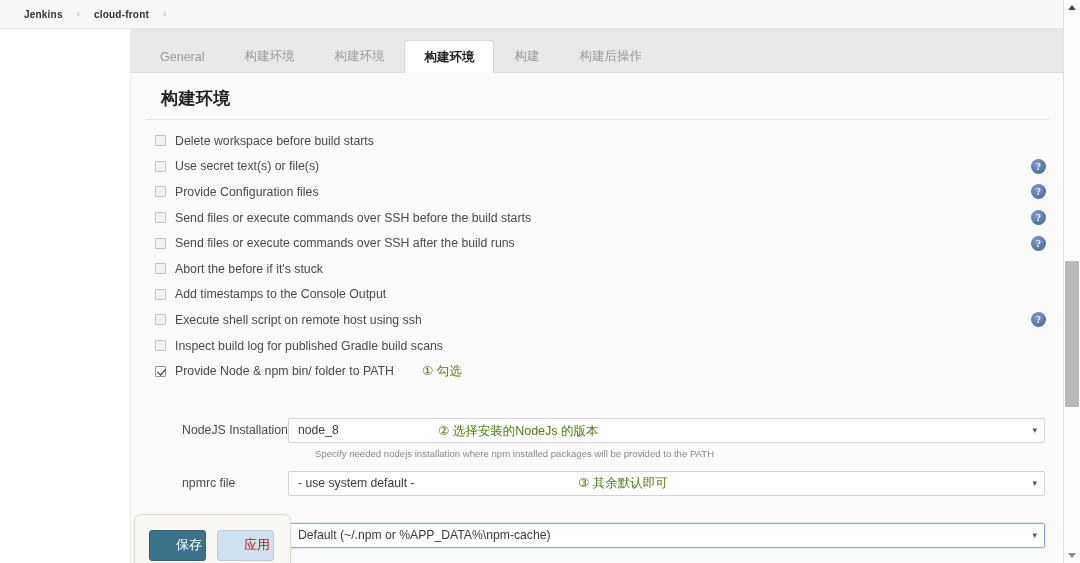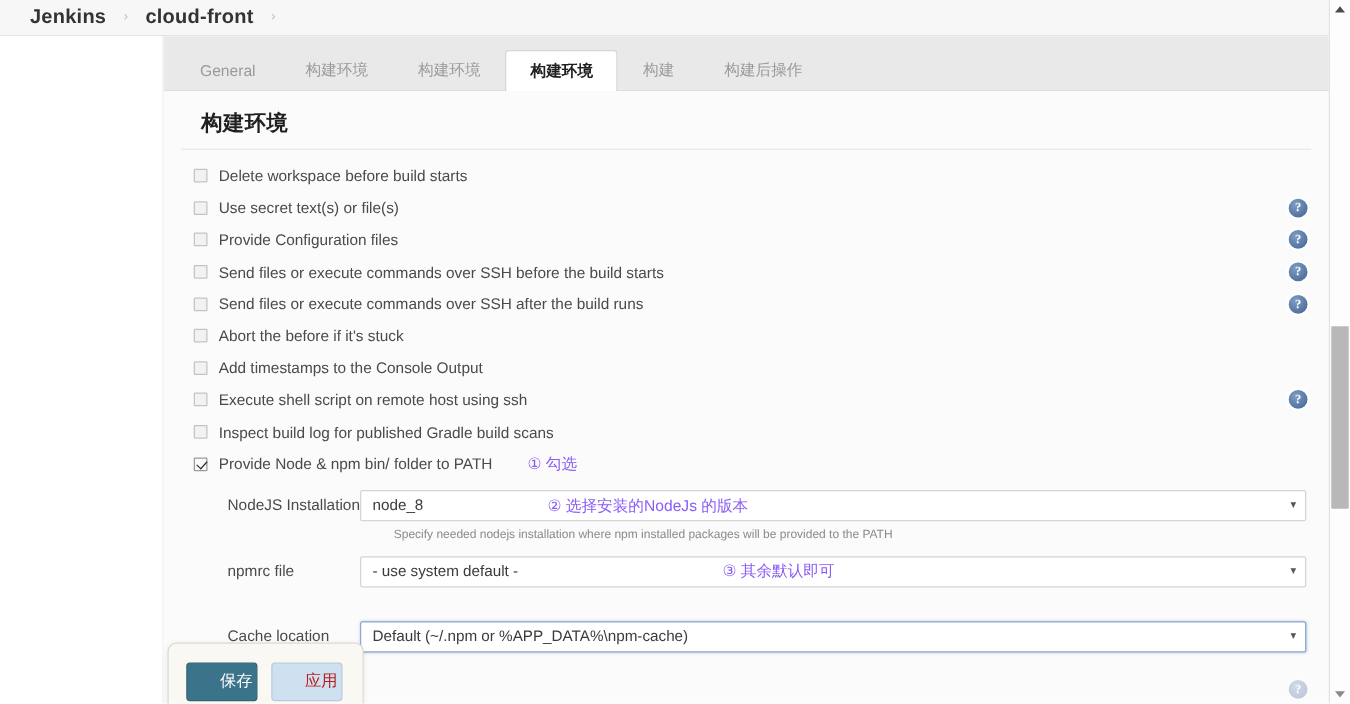--- a/index.html
+++ b/index.html
@@ -25,21 +25,21 @@
     position: absolute;
     left: 0; top: 0;
     width: 1063px; height: 29px;
     background: #f7f7f7;
     border-bottom: 1px solid #e4e4e4;
     display: flex;
     align-items: center;
     padding-left: 24px;
   }
   .crumb {
-    font-size: 16px;
+    font-size: 10px;
     font-weight: bold;
     color: #333333;
     letter-spacing: .2px;
     text-decoration: none;
     white-space: nowrap;
   }
   .crumb-sep {
     display: inline-block;
     margin: 0 14px;
     color: #b8b8b8;
@@ -153,21 +153,21 @@
   }
   .cb-label {
     font-size: 12.3px;
     color: #4a4a4a;
     white-space: nowrap;
     cursor: pointer;
   }
 
   
   .annot {
-    color: #8b5cf6;
+    color: #4d7c0f;
     font-size: 12.5px;
     white-space: nowrap;
   }
   .annot.inline-cb { margin-left: 28px; }
   .annot.float {
     position: absolute;
     z-index: 6;
     pointer-events: none;
   }
 
@@ -196,20 +196,21 @@
   
   #nodejs-form {
     margin-top: 3px;
     padding: 4px 0 10px 0;
   }
   .field-row {
     display: flex;
     align-items: center;
     padding: 0 18px 0 24px;
     min-height: 27px;
+    margin-top: 26px;
   }
   .field-label {
     width: 133px;
     flex: 0 0 133px;
     font-size: 12.3px;
     color: #4a4a4a;
     padding-left: 27px;
     white-space: nowrap;
   }
   .field-control {

